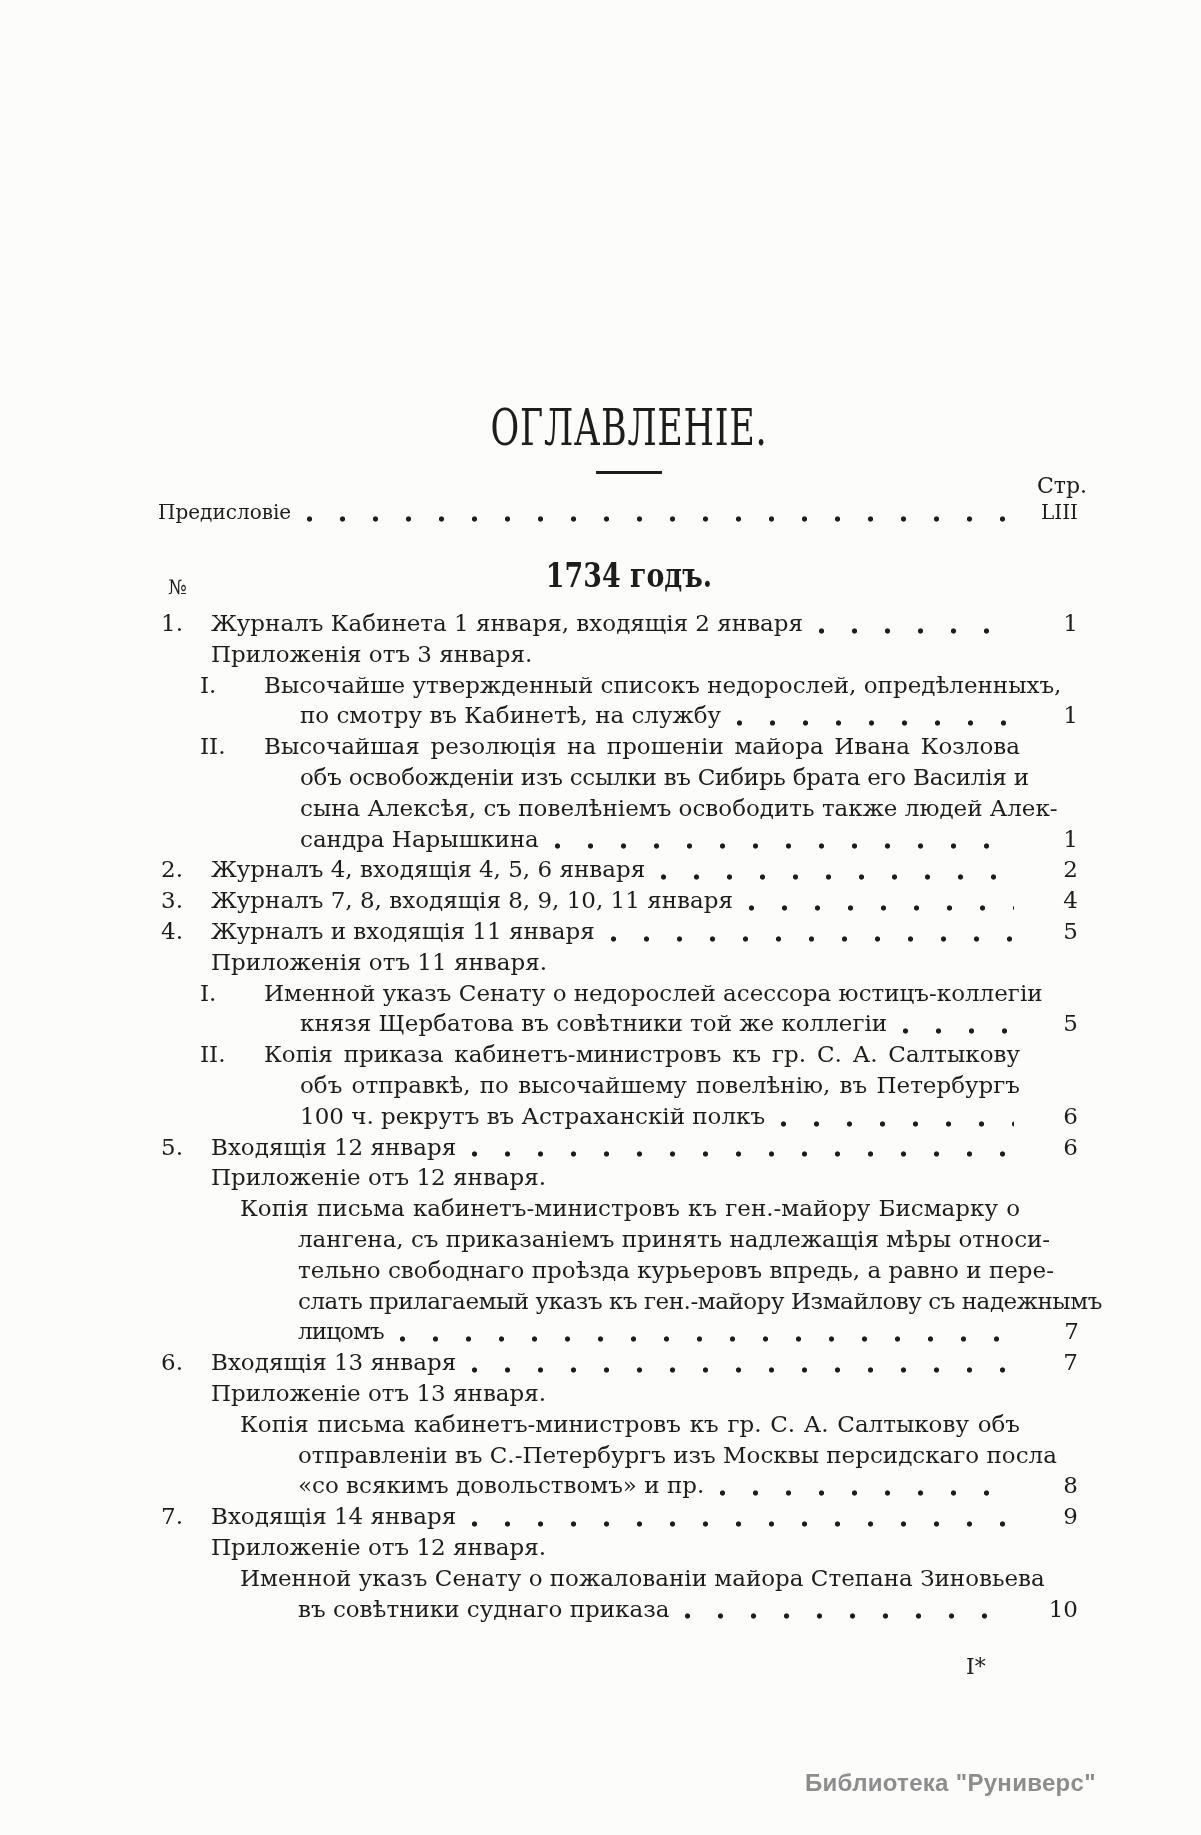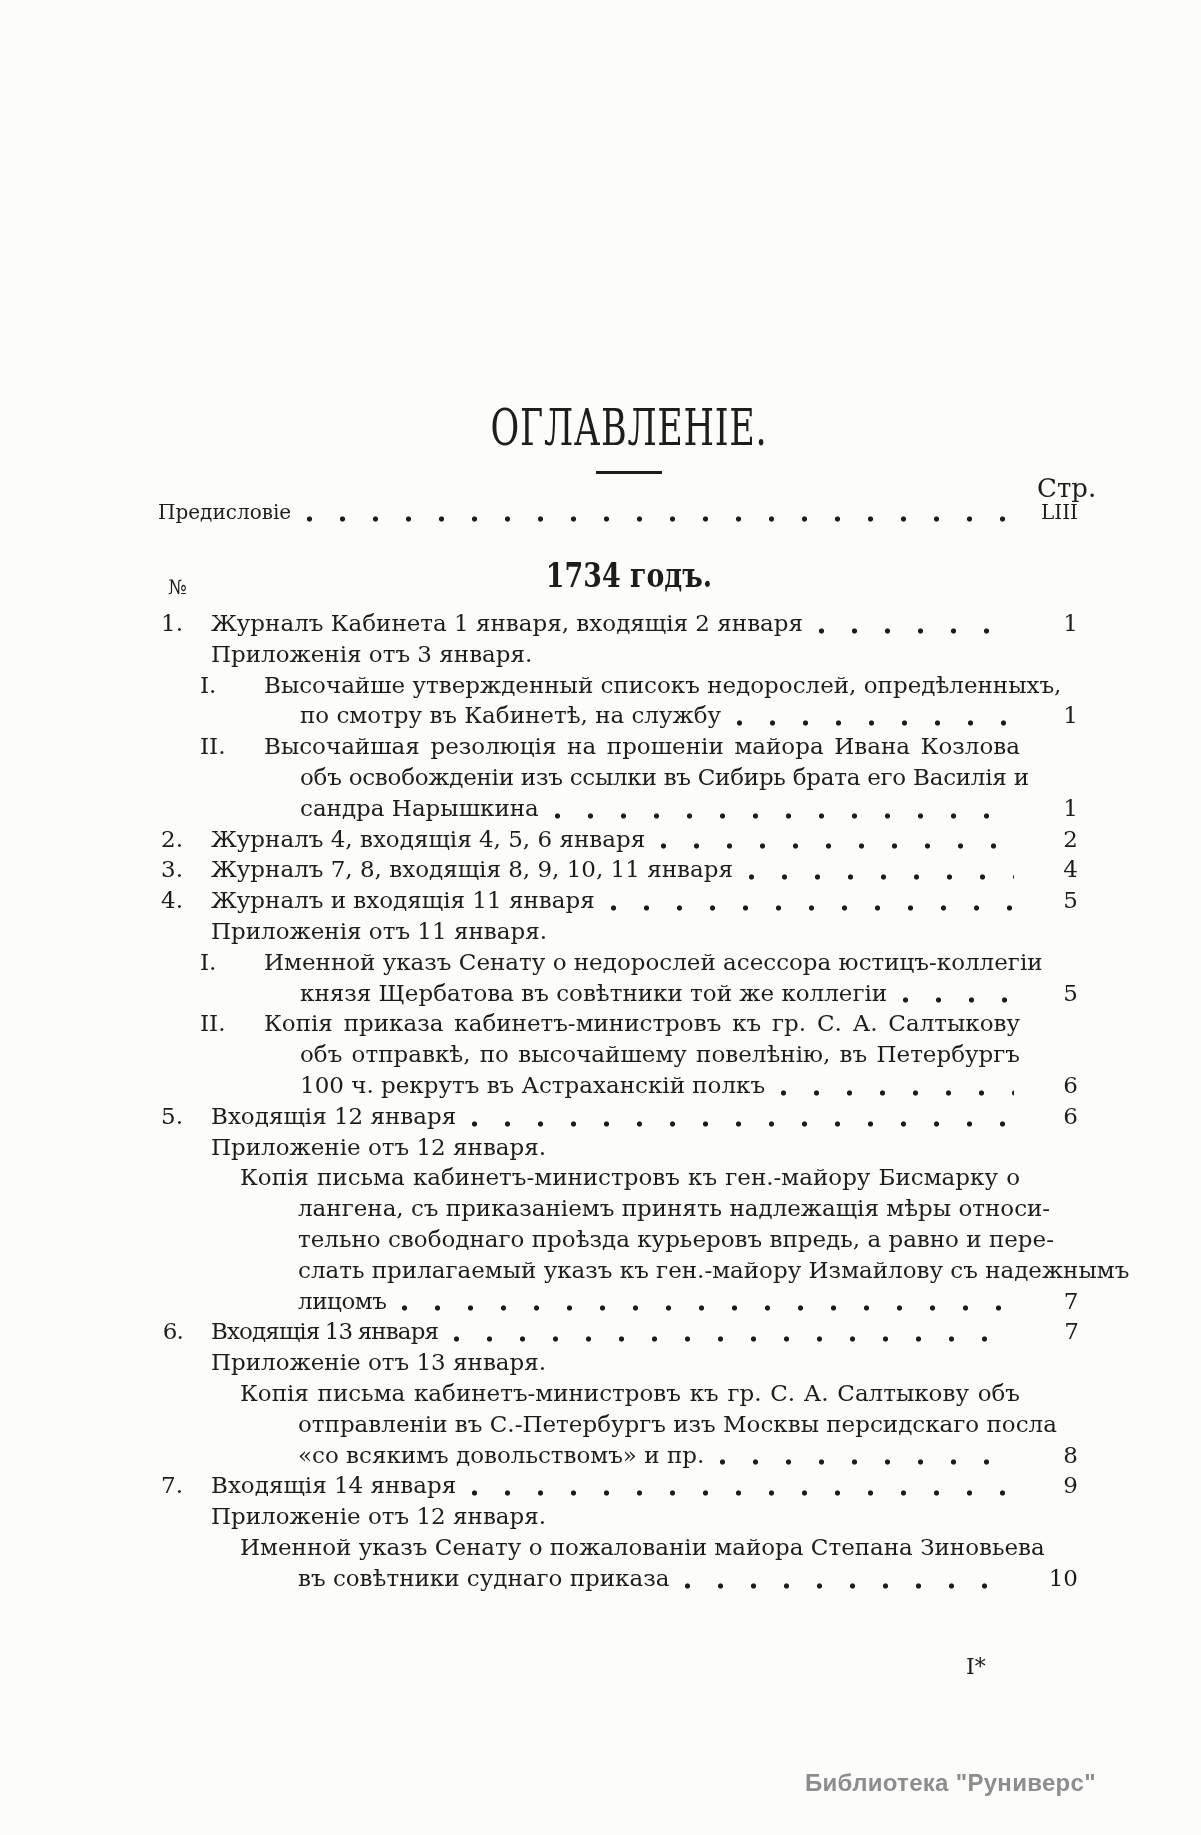--- a/index.html
+++ b/index.html
@@ -18,21 +18,21 @@
   
   .doc-title{
     position:absolute;top:403px;left:629px;
     transform:translateX(-50%) scaleX(.70);transform-origin:center top;
     font-size:50px;line-height:1;letter-spacing:1px;white-space:nowrap;
   }
   .divider{
     position:absolute;left:596px;top:471px;width:66px;height:3px;
     background:var(--ink);
   }
-  .page-col-header{position:absolute;left:1037px;top:474px;font-size:26px;line-height:1.1;}
+  .page-col-header{position:absolute;left:1037px;top:474px;font-size:22px;line-height:1.1;}
   .num-col-header{position:absolute;left:168px;top:576px;font-size:20px;line-height:1.1;}
   .year-heading{
     position:absolute;top:558px;left:629px;
     transform:translateX(-50%) scaleX(.79);transform-origin:center top;
     font-size:34px;font-weight:bold;line-height:1;white-space:nowrap;
   }
 
   
   .preface{
     position:absolute;left:158px;top:497px;width:920px;
@@ -98,20 +98,21 @@
     </div>
     <div class="row plain"><span class="txt">Приложенія отъ 3 января.</span></div>
     <div class="row sub j"><span class="label">I.</span><span class="txt">Высочайше утвержденный списокъ недорослей, опредѣленныхъ,</span></div>
     <div class="row subcont lead">
       <span class="txt">по смотру въ Кабинетѣ, на службу</span>
       <span class="leader"></span>
       <span class="pg">1</span>
     </div>
     <div class="row sub j"><span class="label">II.</span><span class="txt">Высочайшая резолюція на прошеніи майора Ивана Козлова</span></div>
     <div class="row subcont j"><span class="txt">объ освобожденіи изъ ссылки въ Сибирь брата его Василія и</span></div>
+    <div class="row subcont j"><span class="txt">сына Алексѣя, съ повелѣніемъ освободить также людей Алек-</span></div>
     <div class="row subcont lead">
       <span class="txt">сандра Нарышкина</span>
       <span class="leader"></span>
       <span class="pg">1</span>
     </div>
     <div class="row item lead">
       <span class="num">2.</span>
       <span class="txt">Журналъ 4, входящія 4, 5, 6 января</span>
       <span class="leader"></span>
       <span class="pg">2</span>

